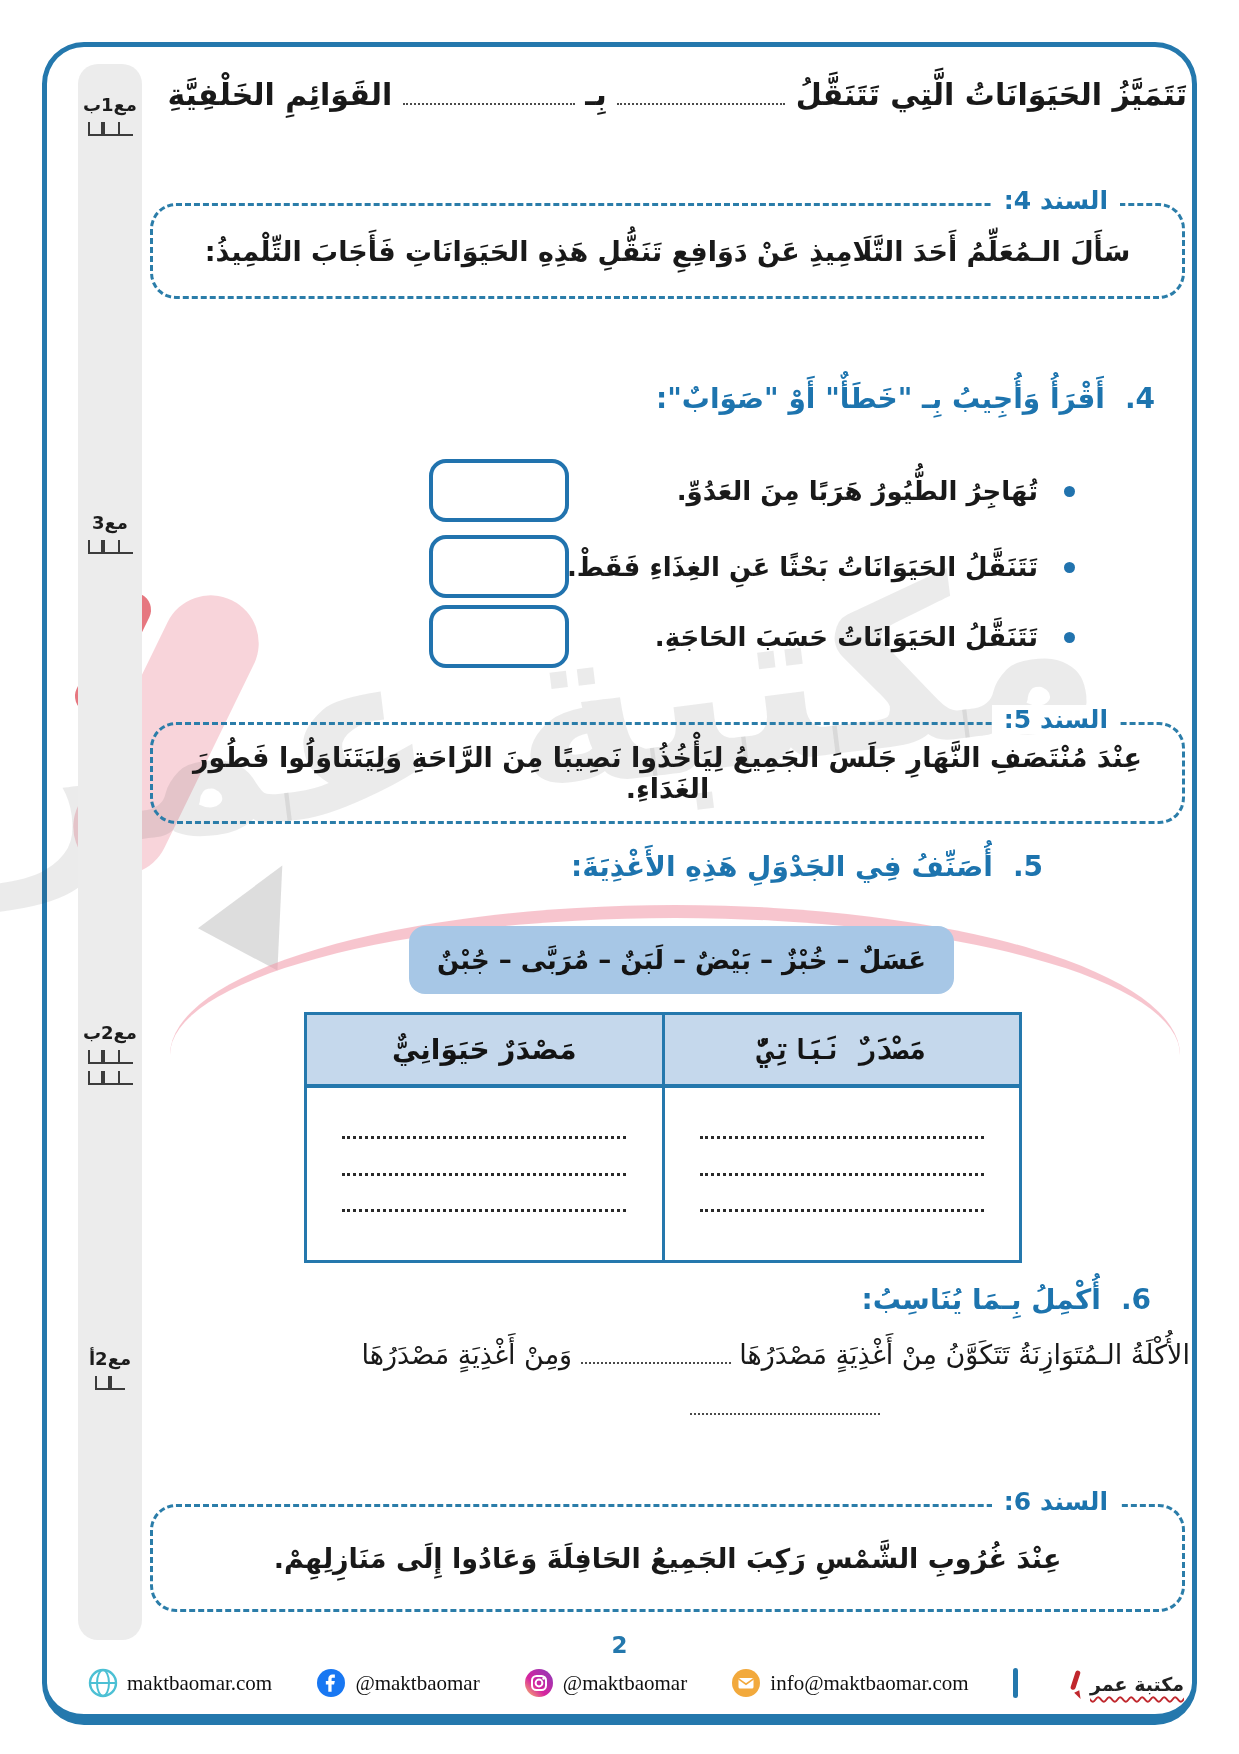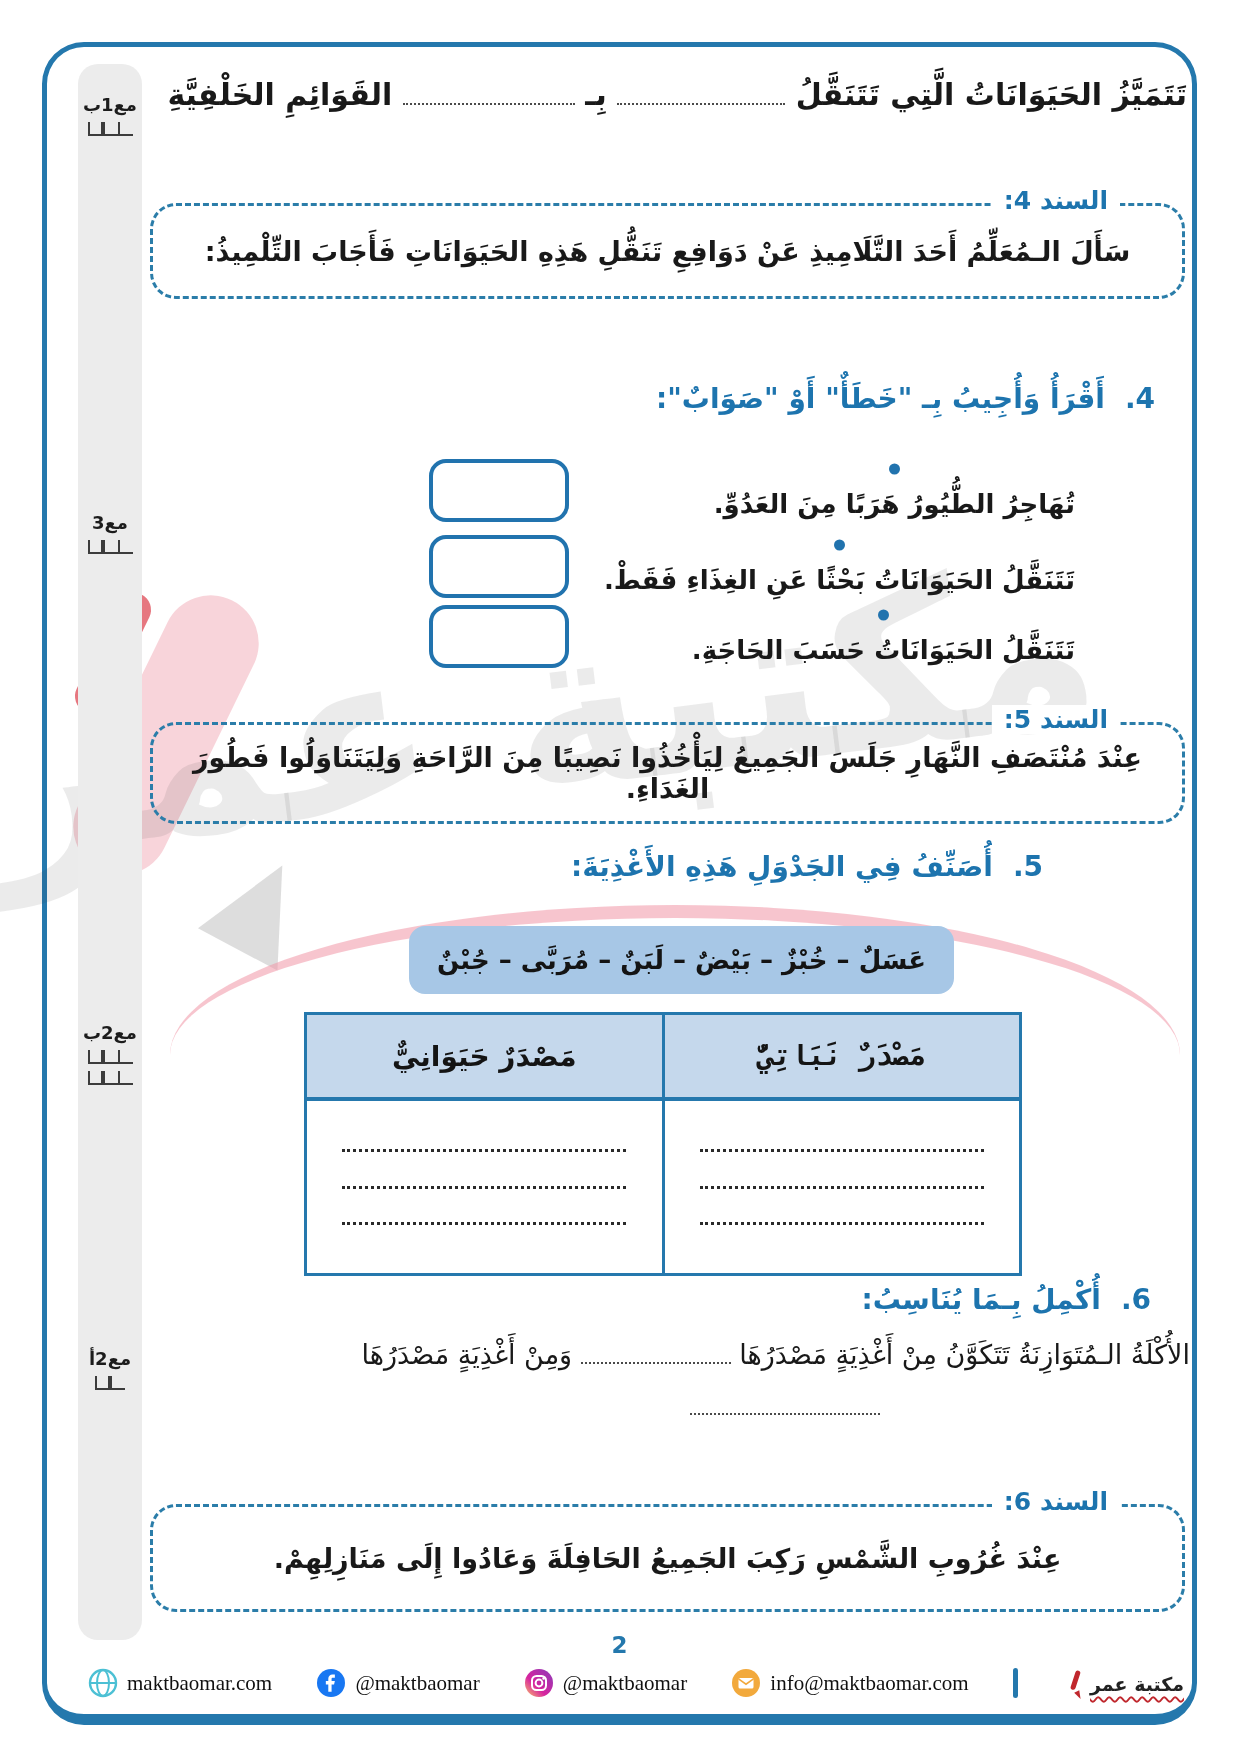--- a/index.html
+++ b/index.html
@@ -97,42 +97,42 @@
     position: absolute; z-index: 3; direction: rtl;
     color: #1d74ae; font-size: 28px; font-weight: bold;
     display: flex; gap: 20px; align-items: baseline;
   }
 
   
   .q4row { position: absolute; left: 150px; right: 164px; height: 66px; z-index: 3; }
   .q4text {
     position: absolute; right: 0; top: 50%; transform: translateY(-50%);
     direction: rtl; font-size: 26px; font-weight: bold; color: #191919;
-    display: flex; align-items: center; gap: 14px; flex-direction: column;
+    display: flex; align-items: center; gap: 26px;
   }
   .bullet { width: 11px; height: 11px; border-radius: 50%; background: #2173ae; flex: none; }
   .ansbox {
     position: absolute; left: 279px; top: 1px; width: 140px; height: 63px;
     border: 4.5px solid #2173ae; border-radius: 17px; background: #ffffff;
   }
 
   
   .wordsbox {
     position: absolute; left: 409px; top: 926px; width: 545px; height: 68px;
     background: #a7c7e6; border-radius: 16px; z-index: 3;
     display: flex; align-items: center; justify-content: center;
     font-size: 26px; font-weight: bold; direction: rtl; color: #141414;
   }
   .table {
     position: absolute; left: 304px; top: 1012px; width: 718px; z-index: 3;
     border: 3px solid #2578ad; direction: rtl; background: #ffffff;
   }
   .thead { display: flex; background: #c5d8ec; border-bottom: 4px solid #2578ad; }
   .th {
-    flex: 1; height: 82px; display: flex; align-items: center; justify-content: center;
+    flex: 1; height: 69px; display: flex; align-items: center; justify-content: center;
     font-size: 28px; font-weight: bold; color: #141414;
   }
   .thead .th:first-child { border-left: 3px solid #2578ad; font-family: Liberation Mono, monospace; }
   .tbody { display: flex; height: 172px; }
   .td {
     flex: 1; display: flex; flex-direction: column;
     align-items: center; justify-content: space-evenly; padding: 14px 0;
   }
   .tbody .td:first-child { border-left: 3px solid #2578ad; }
   .cell-dots { width: 80%; border-bottom: 3px dotted #2a2a2a; height: 1px; }

